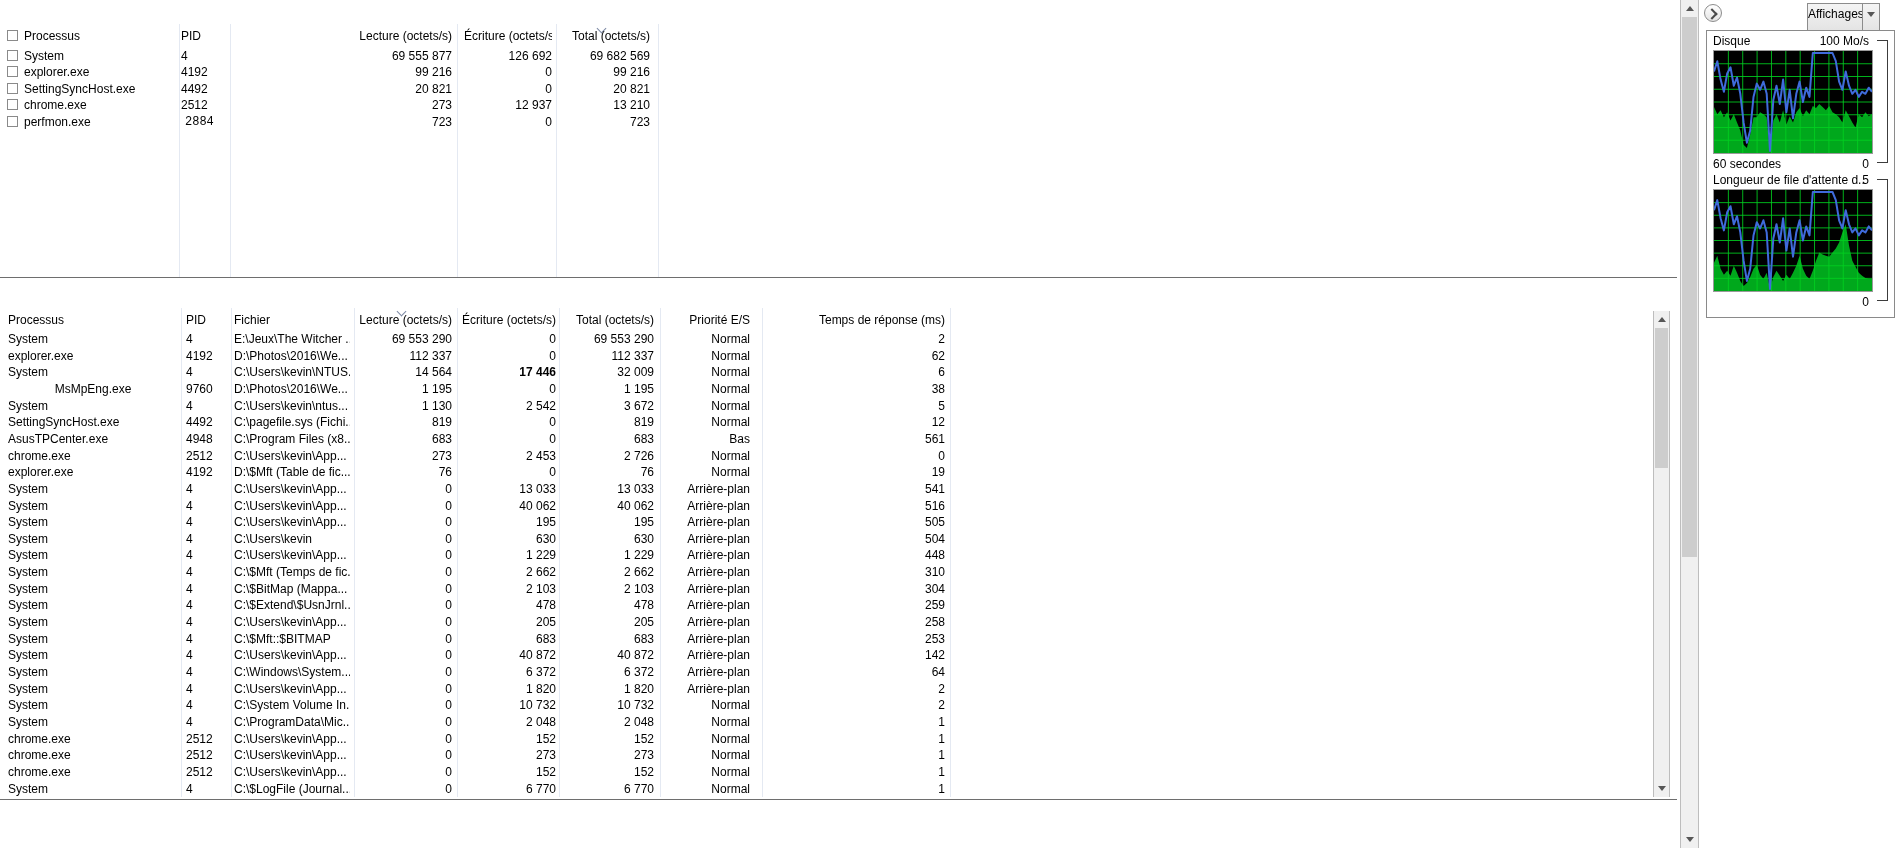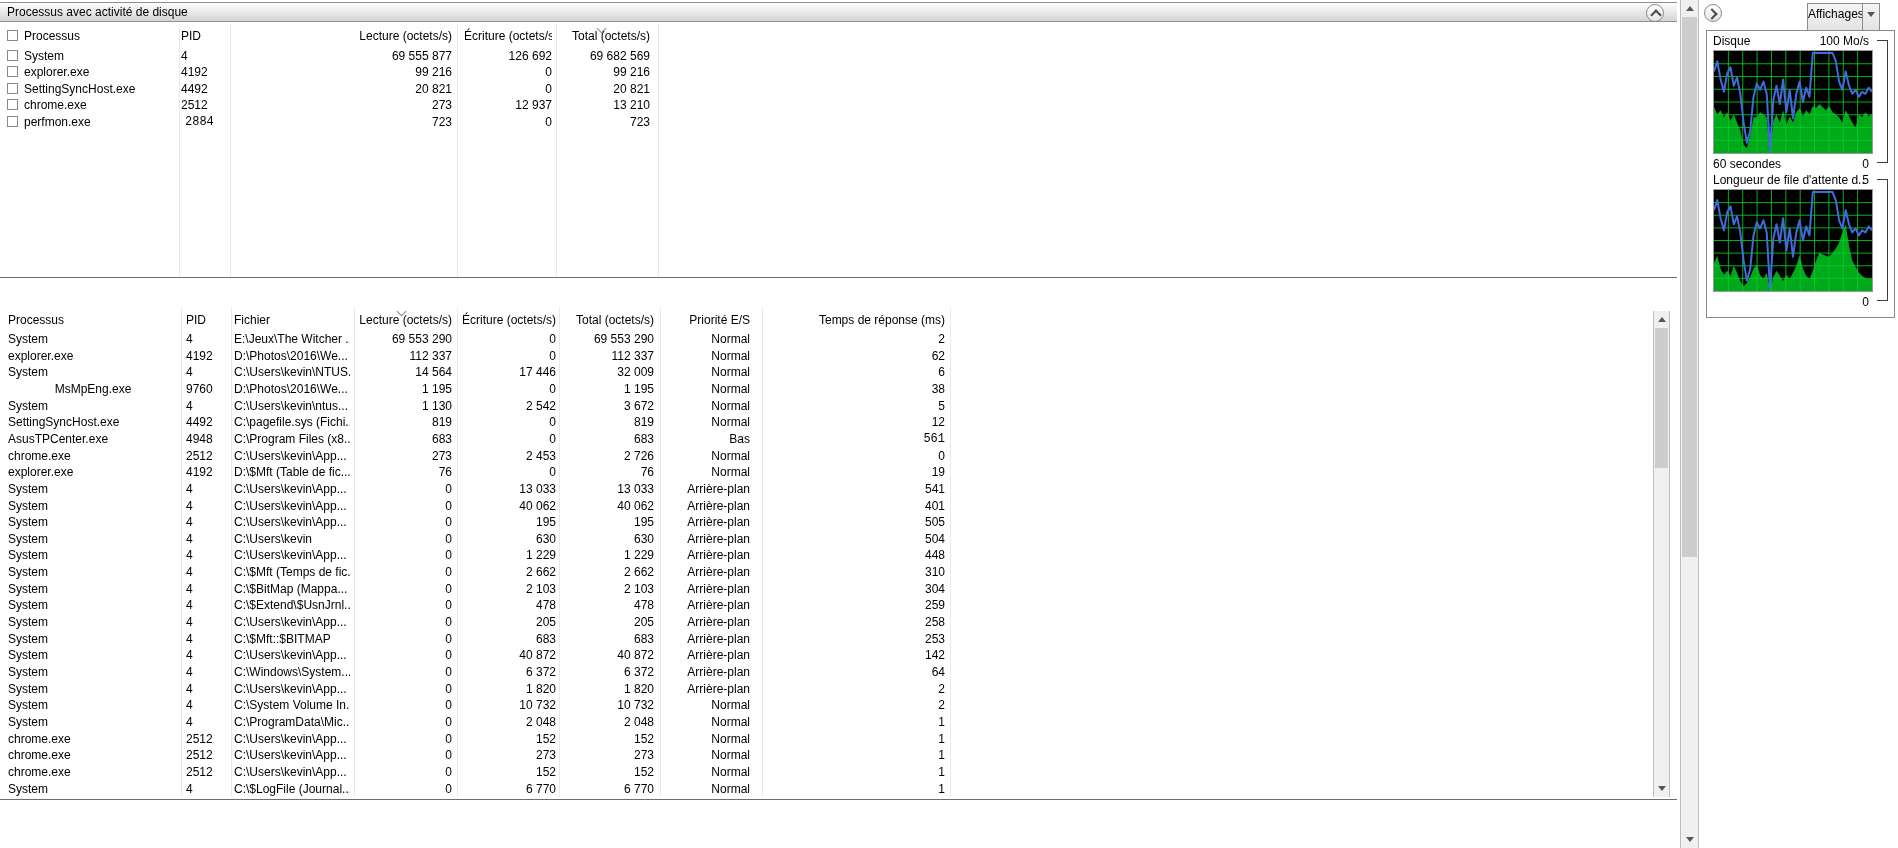--- a/index.html
+++ b/index.html
@@ -41,26 +41,20 @@
   .glabel{position:absolute;white-space:nowrap;overflow:hidden;}
   .graph{position:absolute;left:6px;width:160px;background:#000;border:1px solid #9a9a9a;box-sizing:border-box;}
   .graph svg{display:block;}
   .bracket{position:absolute;left:170px;width:11px;border-top:1px solid #3c3c3c;border-right:1px solid #3c3c3c;border-bottom:1px solid #3c3c3c;box-sizing:border-box;}
 </style>
 </head>
 <body>
 
 <div id="root">
 
-  <div class="phdr" style="top:2px;height:20px;">
-    <span class="ptitle">Processus avec activité de disque</span>
-    <div class="cbtn" style="top:1px;left:1646px;">
-      <span class="chev up"></span>
-    </div>
-  </div>
 
   <div id="t1body" class="tbody" style="top:24px;width:1677px;height:254px;">
       <div class="vline" style="left: 179px; top: 0px; height: 254px;"></div>
       <div class="vline" style="left: 230px; top: 0px; height: 254px;"></div>
       <div class="vline" style="left: 457px; top: 0px; height: 254px;"></div>
       <div class="vline" style="left: 556px; top: 0px; height: 254px;"></div>
       <div class="vline" style="left: 658px; top: 0px; height: 254px;"></div>
       <div class="sortglyph" style="left: 598px; top: 1px;"></div>
       <div class="trow" style="top: 4px;">
         <span class="cb"></span>
@@ -153,21 +147,21 @@
         <div class="cell" style="left: 460px; width: 96px; text-align: right;">0</div>
         <div class="cell" style="left: 562px; width: 92px; text-align: right;">112 337</div>
         <div class="cell" style="left: 648px; width: 102px; text-align: right;">Normal</div>
         <div class="cell" style="left: 800px; width: 145px; text-align: right;">62</div>
       </div>
       <div class="trow" style="top: 56.3px;">
         <div class="cell" style="left: 8px; width: 170px; text-align: left;">System</div>
         <div class="cell" style="left: 186px; width: 44px; text-align: left;">4</div>
         <div class="cell" style="left: 234px; width: 116px; text-align: left;">C:\Users\kevin\NTUS...</div>
         <div class="cell" style="left: 356px; width: 96px; text-align: right;">14 564</div>
-        <div class="cell" style="left: 460px; width: 96px; text-align: right;">17 446</div>
+        <div class="cell" style="left: 460px; width: 96px; text-align: right; font-weight: bold;">17 446</div>
         <div class="cell" style="left: 562px; width: 92px; text-align: right;">32 009</div>
         <div class="cell" style="left: 648px; width: 102px; text-align: right;">Normal</div>
         <div class="cell" style="left: 800px; width: 145px; text-align: right;">6</div>
       </div>
       <div class="trow" style="top: 72.95px;">
         <div class="cell" style="left: 8px; width: 170px; text-align: center;">MsMpEng.exe</div>
         <div class="cell" style="left: 186px; width: 44px; text-align: left;">9760</div>
         <div class="cell" style="left: 234px; width: 116px; text-align: left;">D:\Photos\2016\We...</div>
         <div class="cell" style="left: 356px; width: 96px; text-align: right;">1 195</div>
         <div class="cell" style="left: 460px; width: 96px; text-align: right;">0</div>
@@ -196,21 +190,21 @@
         <div class="cell" style="left: 800px; width: 145px; text-align: right;">12</div>
       </div>
       <div class="trow" style="top: 122.9px;">
         <div class="cell" style="left: 8px; width: 170px; text-align: left;">AsusTPCenter.exe</div>
         <div class="cell" style="left: 186px; width: 44px; text-align: left;">4948</div>
         <div class="cell" style="left: 234px; width: 116px; text-align: left;">C:\Program Files (x8...</div>
         <div class="cell" style="left: 356px; width: 96px; text-align: right;">683</div>
         <div class="cell" style="left: 460px; width: 96px; text-align: right;">0</div>
         <div class="cell" style="left: 562px; width: 92px; text-align: right;">683</div>
         <div class="cell" style="left: 648px; width: 102px; text-align: right;">Bas</div>
-        <div class="cell" style="left: 800px; width: 145px; text-align: right; font-family: Liberation Mono, monospace;">561</div>
+        <div class="cell" style="left: 800px; width: 145px; text-align: right;">561</div>
       </div>
       <div class="trow" style="top: 139.55px;">
         <div class="cell" style="left: 8px; width: 170px; text-align: left;">chrome.exe</div>
         <div class="cell" style="left: 186px; width: 44px; text-align: left;">2512</div>
         <div class="cell" style="left: 234px; width: 116px; text-align: left;">C:\Users\kevin\App...</div>
         <div class="cell" style="left: 356px; width: 96px; text-align: right;">273</div>
         <div class="cell" style="left: 460px; width: 96px; text-align: right;">2 453</div>
         <div class="cell" style="left: 562px; width: 92px; text-align: right;">2 726</div>
         <div class="cell" style="left: 648px; width: 102px; text-align: right;">Normal</div>
         <div class="cell" style="left: 800px; width: 145px; text-align: right;">0</div>
@@ -236,21 +230,21 @@
         <div class="cell" style="left: 800px; width: 145px; text-align: right;">541</div>
       </div>
       <div class="trow" style="top: 189.5px;">
         <div class="cell" style="left: 8px; width: 170px; text-align: left;">System</div>
         <div class="cell" style="left: 186px; width: 44px; text-align: left;">4</div>
         <div class="cell" style="left: 234px; width: 116px; text-align: left;">C:\Users\kevin\App...</div>
         <div class="cell" style="left: 356px; width: 96px; text-align: right;">0</div>
         <div class="cell" style="left: 460px; width: 96px; text-align: right;">40 062</div>
         <div class="cell" style="left: 562px; width: 92px; text-align: right;">40 062</div>
         <div class="cell" style="left: 648px; width: 102px; text-align: right;">Arrière-plan</div>
-        <div class="cell" style="left: 800px; width: 145px; text-align: right;">401</div>
+        <div class="cell" style="left: 800px; width: 145px; text-align: right;">516</div>
       </div>
       <div class="trow" style="top: 206.15px;">
         <div class="cell" style="left: 8px; width: 170px; text-align: left;">System</div>
         <div class="cell" style="left: 186px; width: 44px; text-align: left;">4</div>
         <div class="cell" style="left: 234px; width: 116px; text-align: left;">C:\Users\kevin\App...</div>
         <div class="cell" style="left: 356px; width: 96px; text-align: right;">0</div>
         <div class="cell" style="left: 460px; width: 96px; text-align: right;">195</div>
         <div class="cell" style="left: 562px; width: 92px; text-align: right;">195</div>
         <div class="cell" style="left: 648px; width: 102px; text-align: right;">Arrière-plan</div>
         <div class="cell" style="left: 800px; width: 145px; text-align: right;">505</div>

